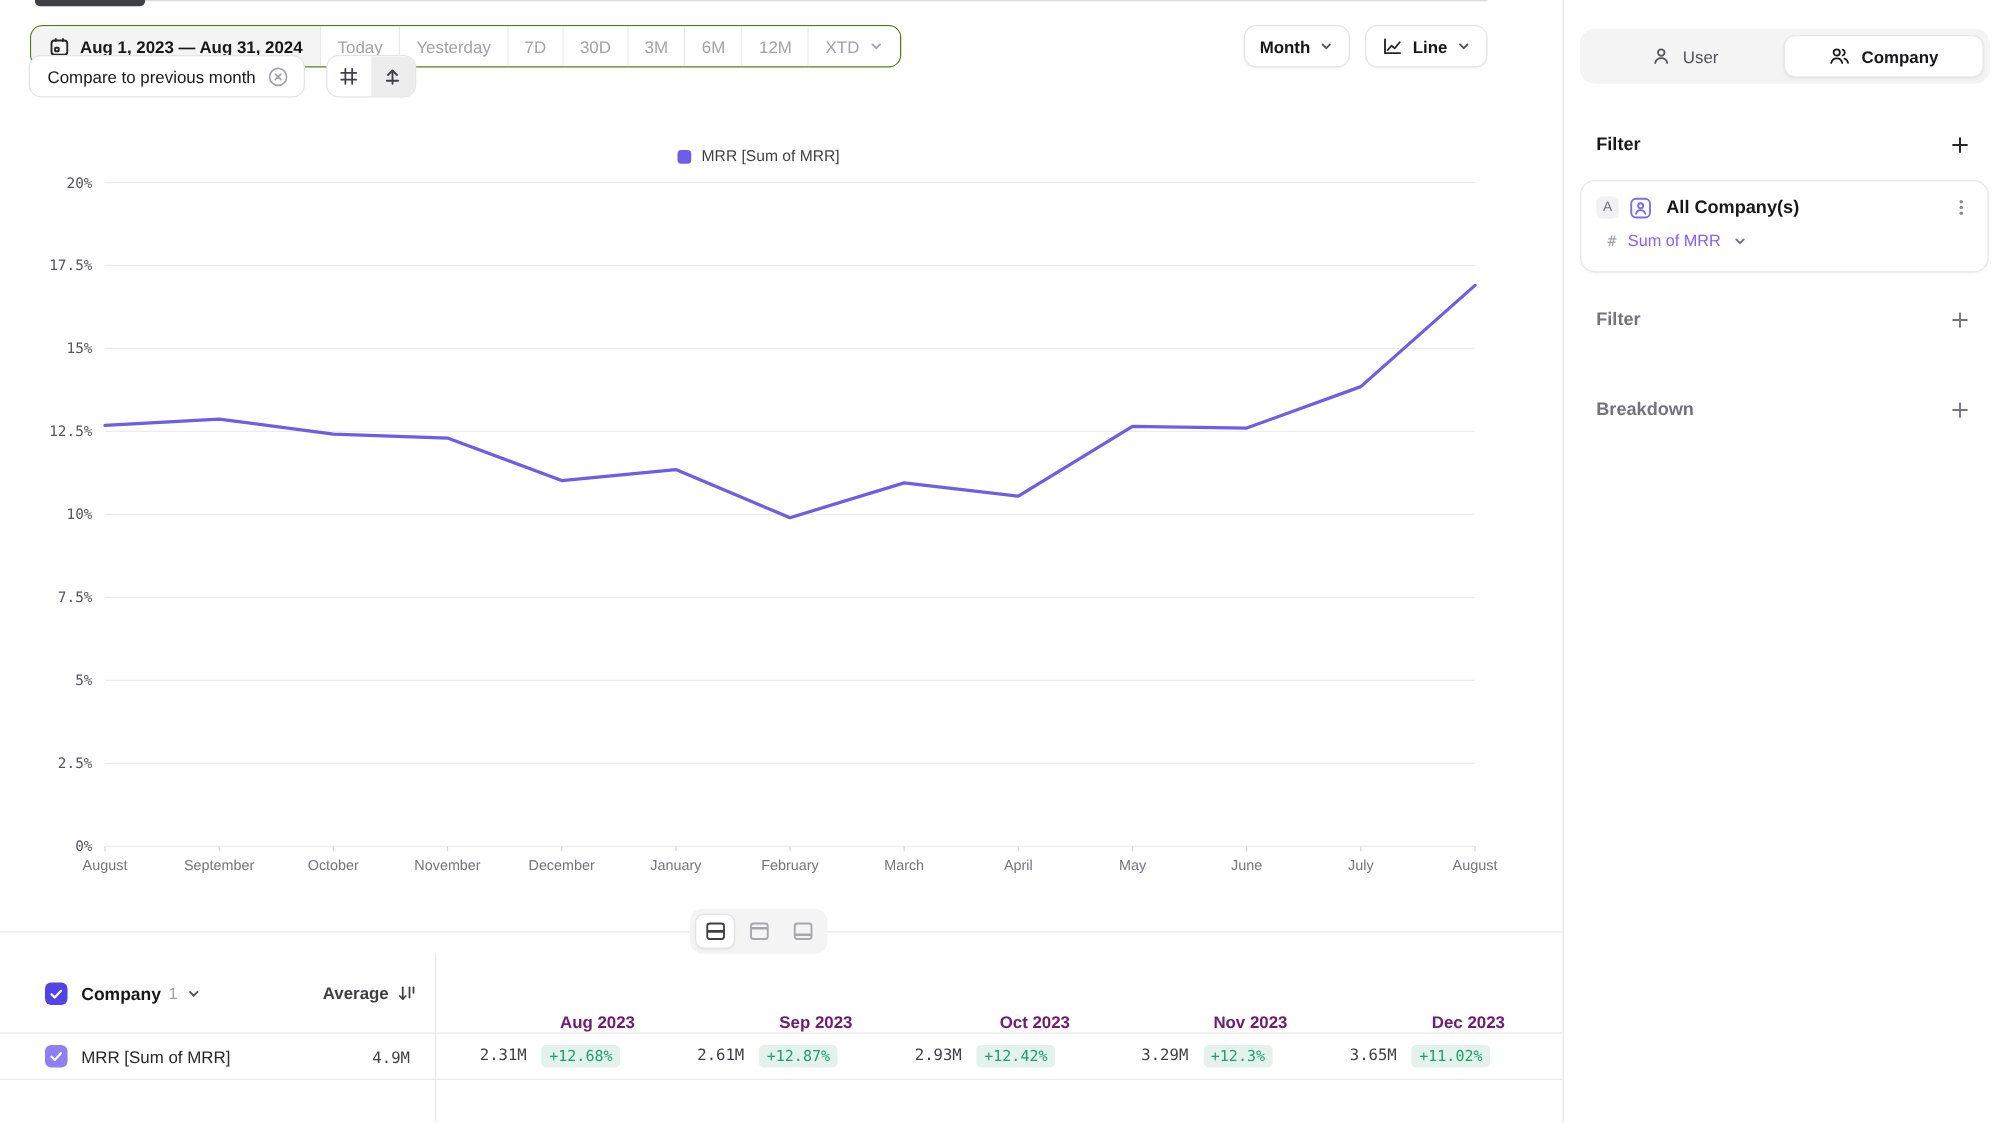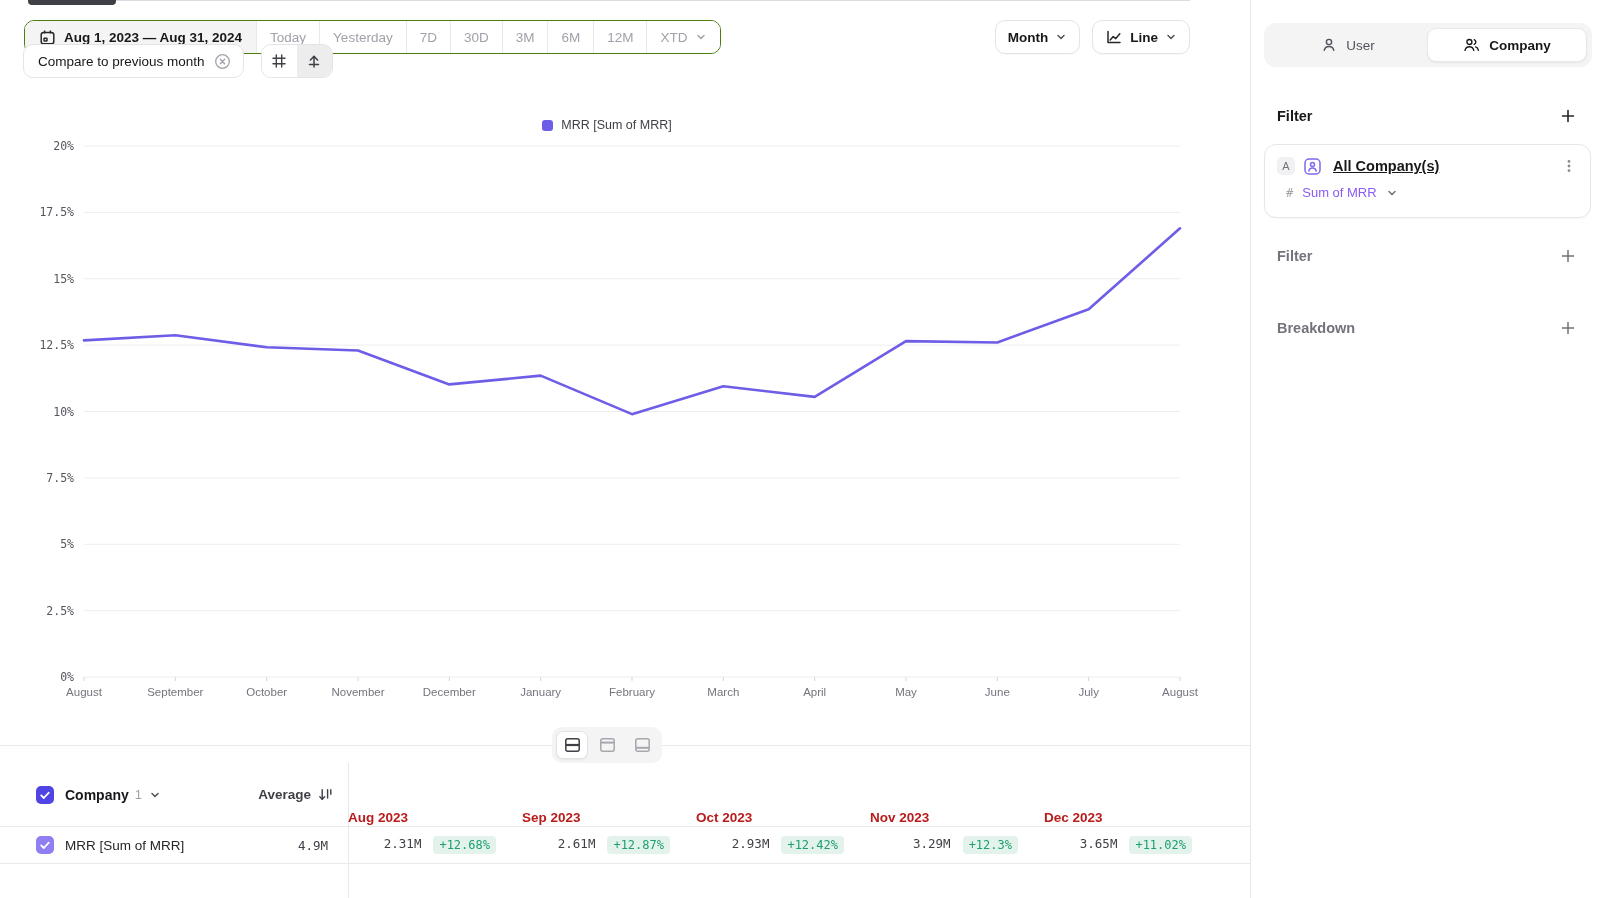--- a/index.html
+++ b/index.html
@@ -40,21 +40,21 @@
   .layout-toggle { position:absolute; top:727px; left:607px; transform:translateX(-50%); background:#f4f4f5; border-radius:10px; padding:4px; display:flex; gap:3px; z-index:2; }
   .layout-toggle button { width:32px; height:28px; display:flex; align-items:center; justify-content:center; border:none; background:transparent; border-radius:7px; cursor:pointer; }
   .layout-toggle button.sel { background:#fff; border:1px solid #e3e3e6; box-shadow:0 1px 2px rgba(0,0,0,.06); }
 
   .table-section { position:absolute; top:745px; left:0; right:0; bottom:0; border-top:1px solid #e9e9ec; }
   .v-div { position:absolute; left:348px; top:17px; bottom:0; width:1px; background:#e9e9ec; }
   .thead { position:absolute; top:17px; left:0; right:0; height:64px; border-bottom:1px solid #e9e9ec; display:flex; align-items:center; }
   .trow  { position:absolute; top:81px; left:0; right:0; height:37px; border-bottom:1px solid #e9e9ec; display:flex; align-items:center; }
   .col-first { width:348px; display:flex; align-items:center; padding-left:36px; }
   .col-m { width:174px; }
-  .th-month { padding-right:14px; font-size:13.5px; font-weight:bold; color:#b91c1c;margin-top:46px; }
+  .th-month { text-align:right; padding-right:14px; font-size:13.5px; font-weight:bold; color:#701a75;margin-top:46px; }
   .cell { display:flex; justify-content:flex-end; align-items:flex-start; gap:12px; padding-right:26px; }
   .checkbox { width:18px; height:18px; border-radius:5px; display:flex; align-items:center; justify-content:center; margin-right:11px; cursor:pointer; flex:none; }
   .checkbox.dark  { background:#5144e4; }
   .checkbox.light { background:#8f7ff2; }
   .th-company { font-size:14px; font-weight:bold; color:#18181b; }
   .th-count { font-size:13px; color:#a1a1aa; margin-left:6px; }
   .avg-wrap { margin-left:auto; padding-right:15px; display:flex; align-items:center; gap:7px; font-size:13.5px; font-weight:bold; color:#3f3f46; }
   .row-label { font-size:13.5px; color:#27272a; }
   .mono { font-family:"DejaVu Sans Mono",monospace; }
   .avg-val { margin-left:auto; padding-right:20px; font-size:12.5px; color:#3f3f46; }
@@ -65,21 +65,21 @@
   .entity-toggle { position:absolute; top:23px; left:13px; right:8px; height:44px; background:#f4f4f5; border-radius:12px; display:flex; padding:5px; }
   .entity-toggle .opt { flex:1; display:flex; align-items:center; justify-content:center; gap:9px; font-size:13.5px; color:#52525b; border-radius:9px; cursor:pointer; }
   .entity-toggle .opt.sel { background:#fff; border:1px solid #e8e8ea; box-shadow:0 1px 2px rgba(0,0,0,.06); color:#18181b; font-weight:bold; }
   .side-row { position:absolute; left:26px; right:22px; display:flex; justify-content:space-between; align-items:center; }
   .metrics-title { font-size:14.5px; font-weight:bold; color:#18181b; }
   .gray-title { font-size:14.5px; font-weight:bold; color:#73737c; }
   .plus-btn { background:none; border:none; cursor:pointer; display:flex; padding:2px; }
   .metric-card { position:absolute; top:144px; left:13px; right:9px; height:74px; border:1px solid #e7e7ea; border-radius:12px; background:#fff; box-shadow:0 1px 2px rgba(0,0,0,.04); padding:11px 12px 0 12px; }
   .mc-row1 { display:flex; align-items:center; gap:8px; }
   .a-badge { width:18px; height:18px; border-radius:5px; background:#f1f1f3; color:#73737c; font-size:11px; display:flex; align-items:center; justify-content:center; flex:none; }
-  .mc-name { font-size:14.5px; font-weight:bold; color:#18181b; margin-left:3px;text-decoration:underline; }
+  .mc-name { font-size:14.5px; font-weight:bold; color:#18181b; margin-left:3px; }
   .kebab { margin-left:auto; background:none; border:none; cursor:pointer; display:flex; padding:2px; }
   .mc-row2 { display:flex; align-items:center; gap:9px; margin-top:9px; padding-left:9px; cursor:pointer; }
   .hash { font-size:12px; color:#a1a1aa; font-family:"DejaVu Sans Mono",monospace; }
   .agg-label { font-size:13px; color:#8b5cf6; }
 </style>
 </head>
 <body>
 
 <div class="app">
   <div class="main">

